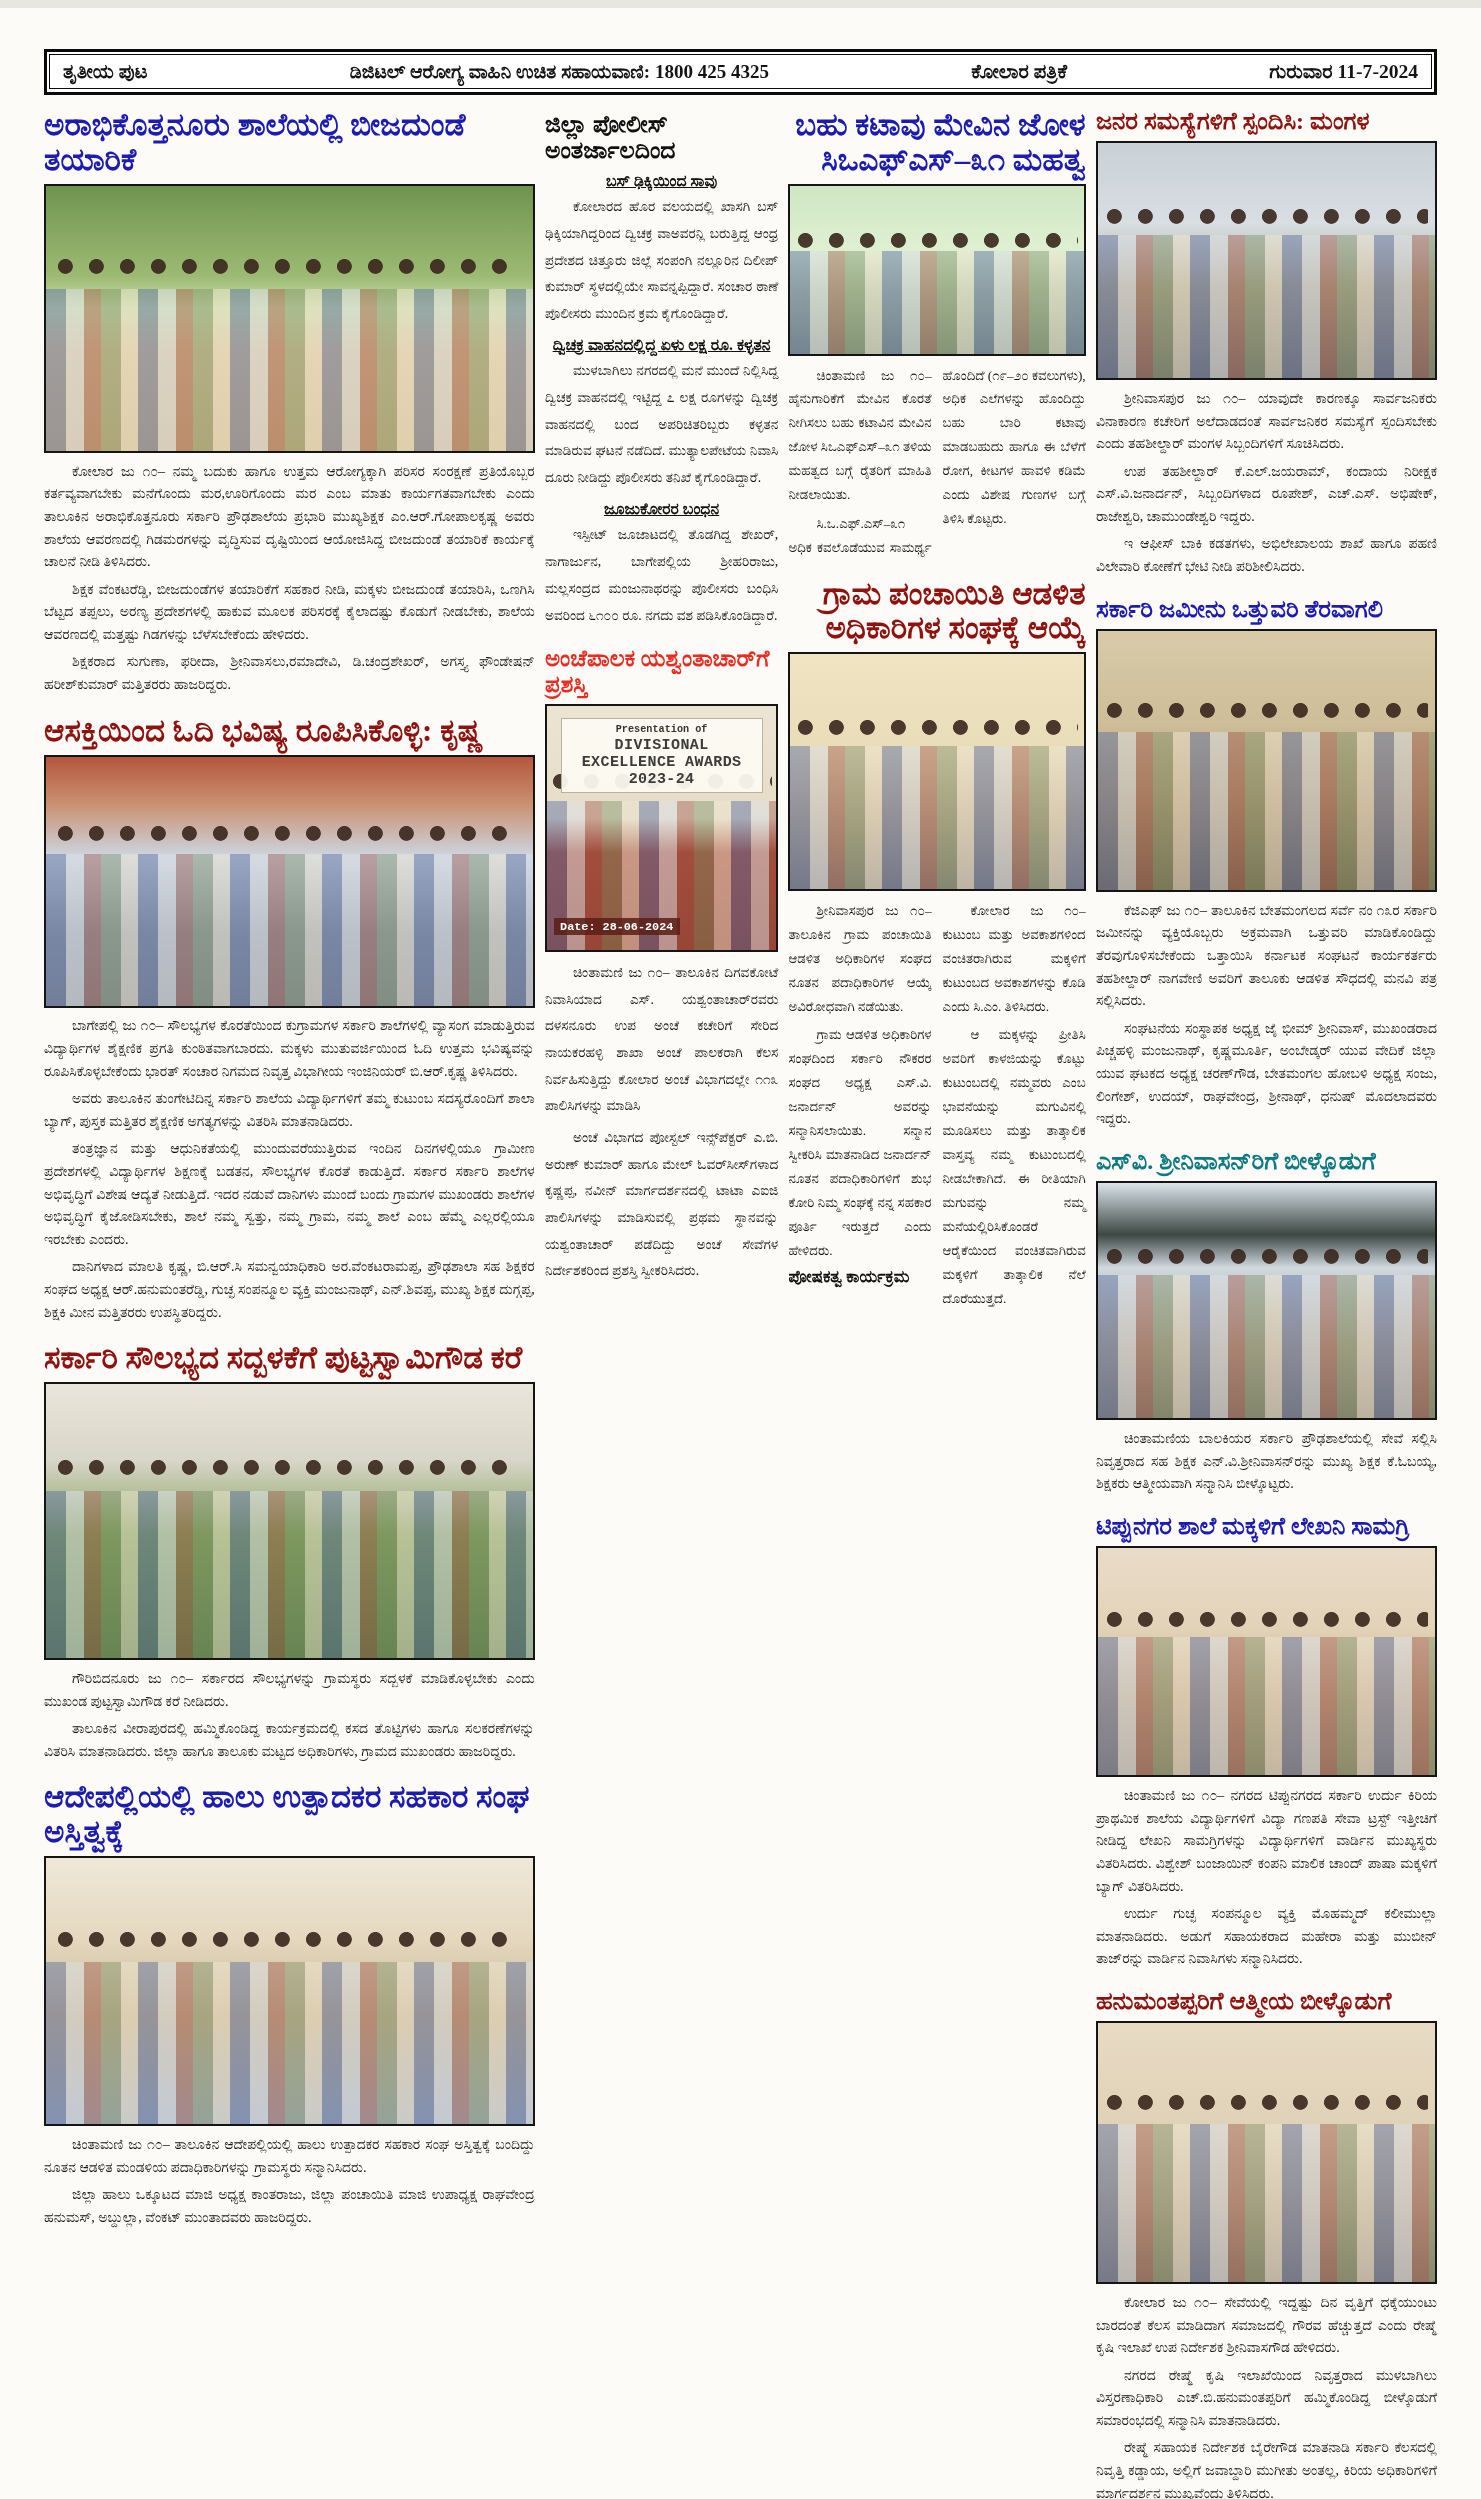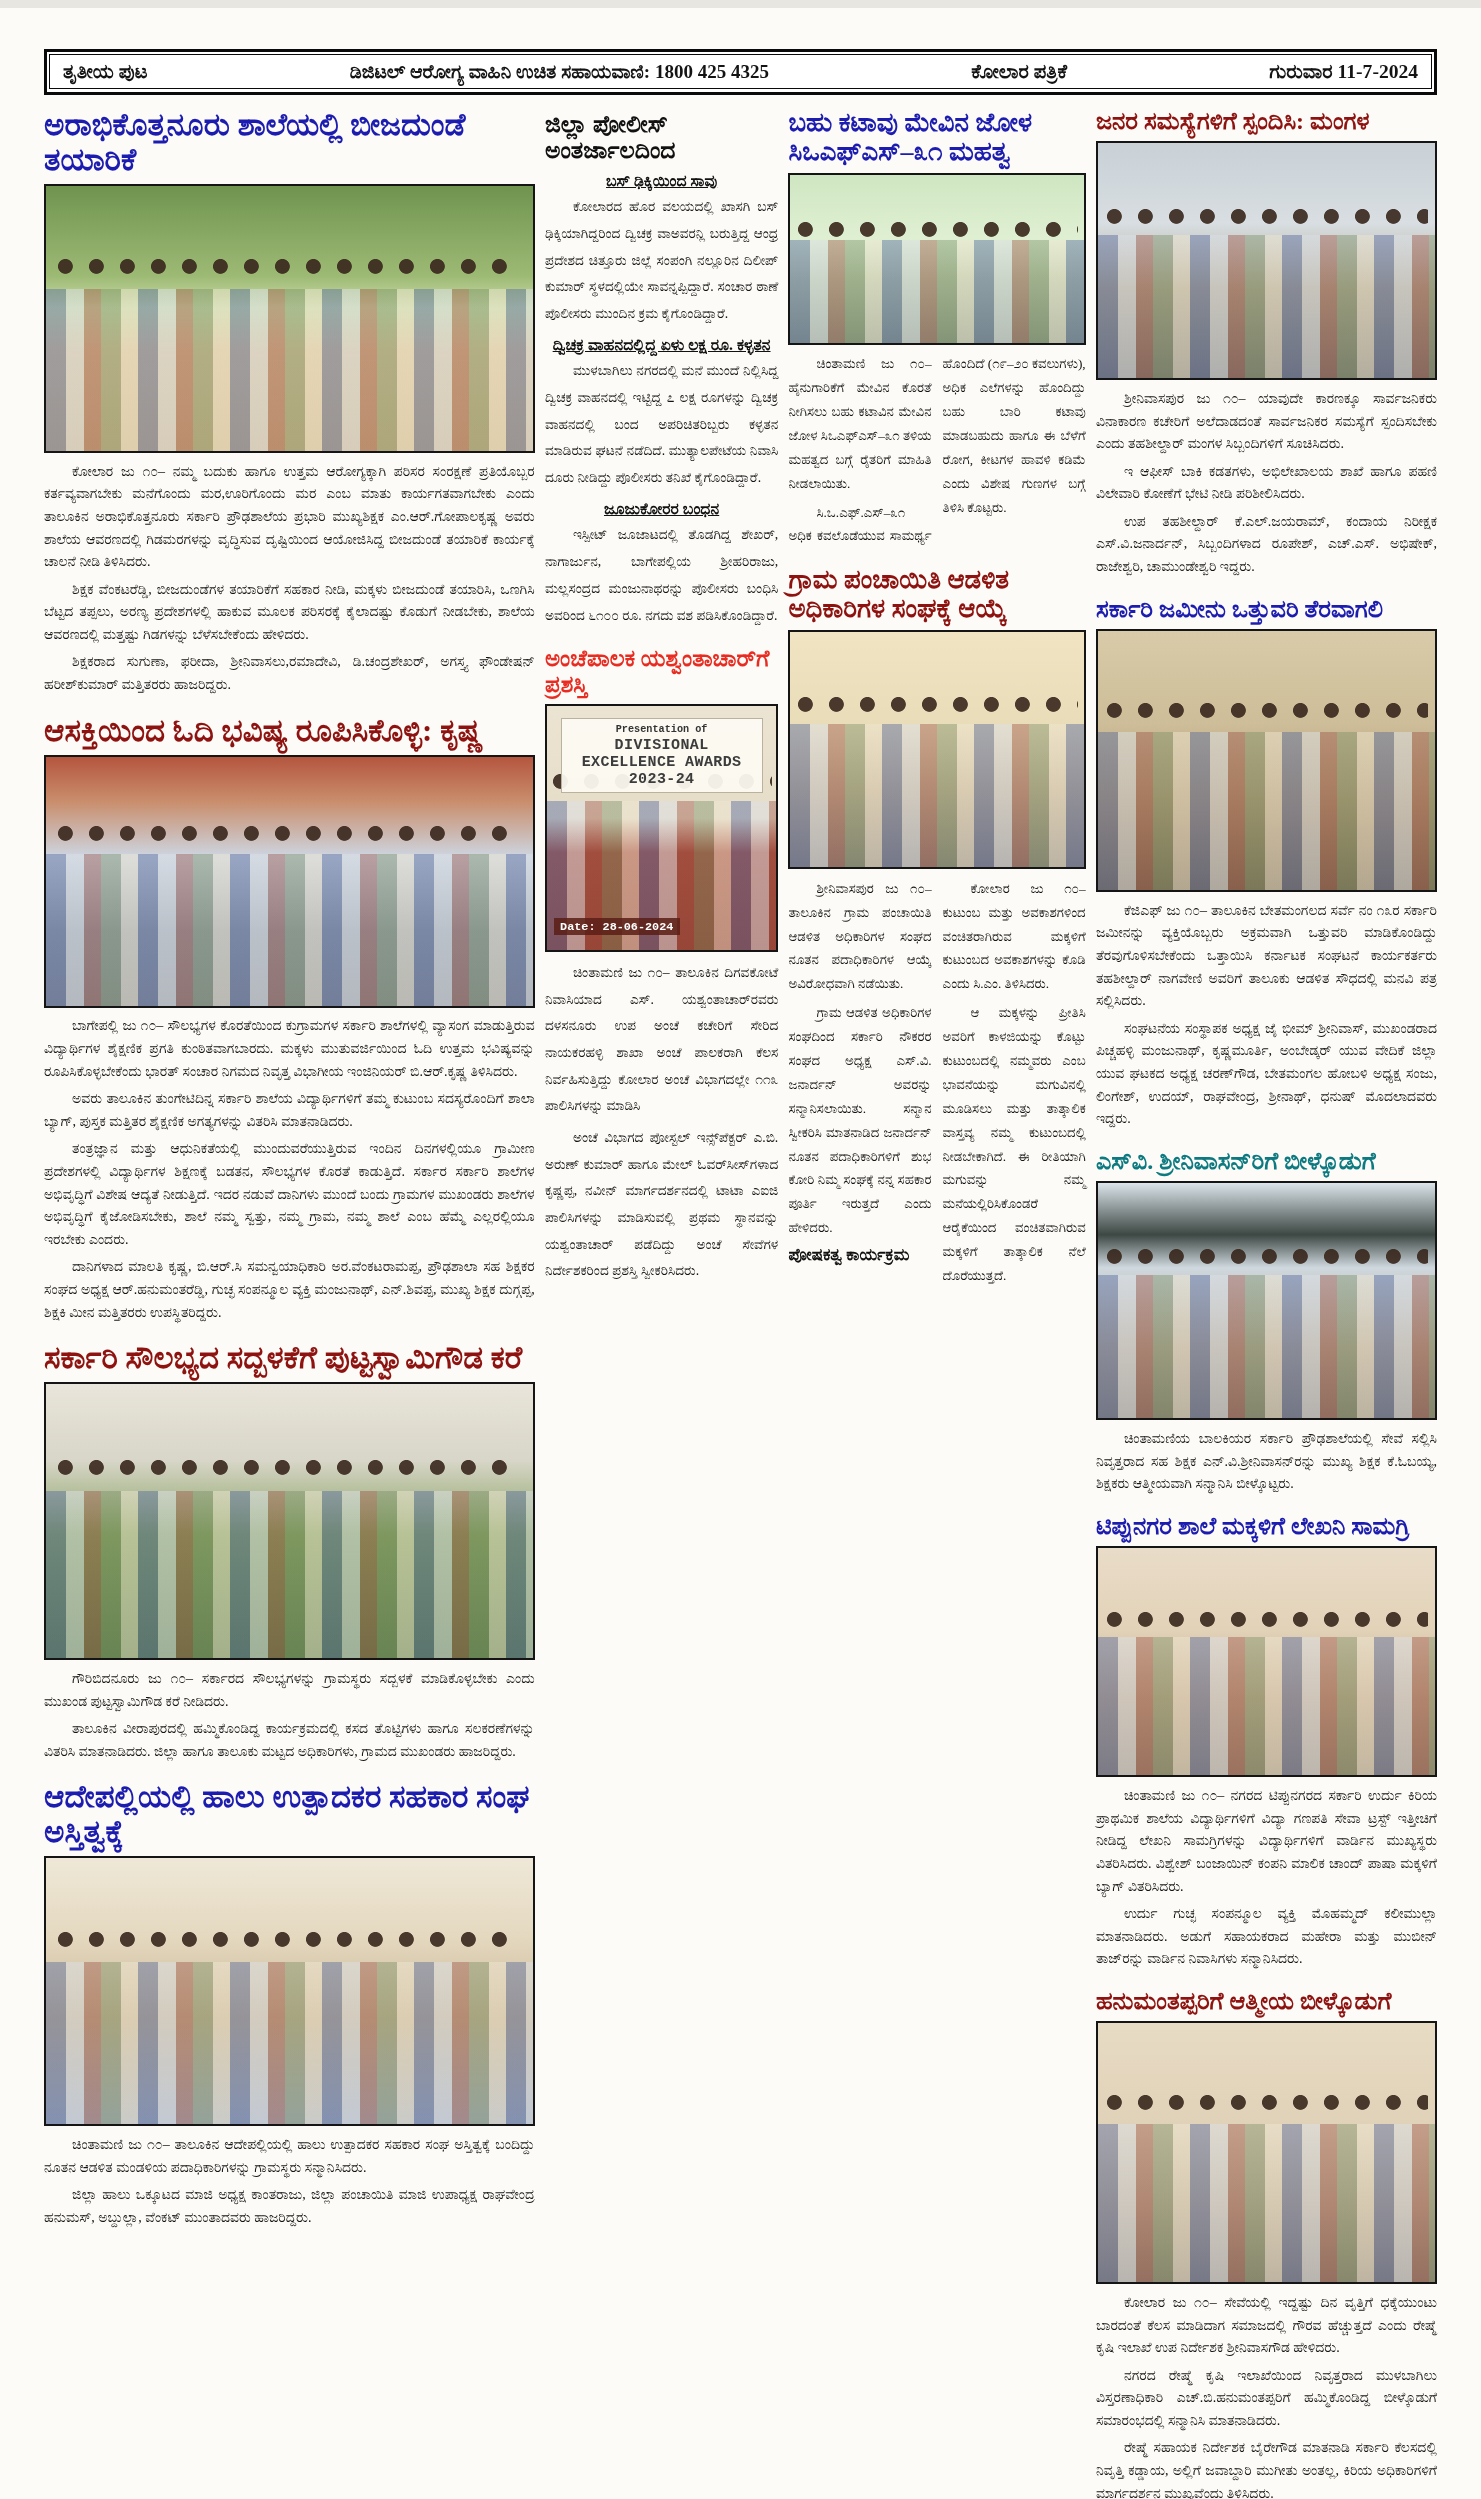--- a/index.html
+++ b/index.html
@@ -10,21 +10,21 @@
   .mh-inner{margin:2.4px;border:1.6px solid #0a0a0a;display:flex;align-items:center;justify-content:space-between;
             padding:5.5px 12.5px;font-weight:bold;font-size:19.6px;white-space:nowrap;}
   .mh-inner .helpline{font-size:19px;}
   
   .content{position:absolute;left:44px;right:44px;top:100px;display:flex;gap:10.2px;}
   .col{display:block;}
   .c1{width:492px;} .c2{width:234px;} .c3{width:298px;} .c4{width:342px;}
   article{margin:0 0 17px 0;}
   .hl{margin:0 0 6.3px 0;font-weight:bold;line-height:1.12;}
   .c1 .hl{font-size:31px;}
-  .c3 .hl{font-size:26px;}
+  .c3 .hl{font-size:31px;text-align:right;}
   .c4 .hl{font-size:24px;}
   .blue{color:#1c1cb0;} .maroon{color:#8e1310;} .red{color:#e92c21;} .teal{color:#0c7a80;}
   p.body{font-size:14px;line-height:1.62;text-align:justify;text-indent:28px;margin:0 0 4.7px 0;}
   .c2 p.body{font-size:13.7px;line-height:1.95;}
   .twocol{column-count:2;column-gap:11px;}
   .twocol p.body{font-size:13.3px;line-height:1.8;}
   
   .c2 .hl-police{font-size:23.5px;text-align:left;color:#111;margin:3.1px 0 1.6px;}
   .subhead{display:block;text-align:center;font-weight:bold;font-size:15.7px;text-decoration:underline;
            margin:7.8px 0 4.7px;color:#111;}
@@ -152,22 +152,22 @@
           <p class="body">ಆ ಮಕ್ಕಳನ್ನು ಪ್ರೀತಿಸಿ ಅವರಿಗೆ ಕಾಳಜಿಯನ್ನು ಕೊಟ್ಟು ಕುಟುಂಬದಲ್ಲಿ ನಮ್ಮವರು ಎಂಬ ಭಾವನೆಯನ್ನು ಮಗುವಿನಲ್ಲಿ ಮೂಡಿಸಲು ಮತ್ತು ತಾತ್ಕಾಲಿಕ ವಾಸ್ತವ್ಯ ನಮ್ಮ ಕುಟುಂಬದಲ್ಲಿ ನೀಡಬೇಕಾಗಿದೆ. ಈ ರೀತಿಯಾಗಿ ಮಗುವನ್ನು ನಮ್ಮ ಮನೆಯಲ್ಲಿರಿಸಿಕೊಂಡರೆ ಆರೈಕೆಯಿಂದ ವಂಚಿತವಾಗಿರುವ ಮಕ್ಕಳಿಗೆ ತಾತ್ಕಾಲಿಕ ನೆಲೆ ದೊರೆಯುತ್ತದೆ.</p>
         </div>
       </article>
     </section>
 
     <section class="col c4">
       <article>
         <h2 class="hl maroon">ಜನರ ಸಮಸ್ಯೆಗಳಿಗೆ ಸ್ಪಂದಿಸಿ: ಮಂಗಳ</h2>
         <div class="photo ph-office" style="height:235px"></div>
         <p class="body">ಶ್ರೀನಿವಾಸಪುರ ಜು ೧೦– ಯಾವುದೇ ಕಾರಣಕ್ಕೂ ಸಾರ್ವಜನಿಕರು ವಿನಾಕಾರಣ ಕಚೇರಿಗೆ ಅಲೆದಾಡದಂತೆ ಸಾರ್ವಜನಿಕರ ಸಮಸ್ಯೆಗೆ ಸ್ಪಂದಿಸಬೇಕು ಎಂದು ತಹಶೀಲ್ದಾರ್ ಮಂಗಳ ಸಿಬ್ಬಂದಿಗಳಿಗೆ ಸೂಚಿಸಿದರು.</p>
+        <p class="body">ಉಪ ತಹಶೀಲ್ದಾರ್ ಕೆ.ಎಲ್.ಜಯರಾಮ್, ಕಂದಾಯ ನಿರೀಕ್ಷಕ ಎಸ್.ವಿ.ಜನಾರ್ದನ್, ಸಿಬ್ಬಂದಿಗಳಾದ ರೂಪೇಶ್, ಎಚ್.ಎಸ್. ಅಭಿಷೇಕ್, ರಾಜೇಶ್ವರಿ, ಚಾಮುಂಡೇಶ್ವರಿ ಇದ್ದರು.</p>
         <p class="body">ಇ ಆಫೀಸ್ ಬಾಕಿ ಕಡತಗಳು, ಅಭಿಲೇಖಾಲಯ ಶಾಖೆ ಹಾಗೂ ಪಹಣಿ ವಿಲೇವಾರಿ ಕೋಣೆಗೆ ಭೇಟಿ ನೀಡಿ ಪರಿಶೀಲಿಸಿದರು.</p>
-        <p class="body">ಉಪ ತಹಶೀಲ್ದಾರ್ ಕೆ.ಎಲ್.ಜಯರಾಮ್, ಕಂದಾಯ ನಿರೀಕ್ಷಕ ಎಸ್.ವಿ.ಜನಾರ್ದನ್, ಸಿಬ್ಬಂದಿಗಳಾದ ರೂಪೇಶ್, ಎಚ್.ಎಸ್. ಅಭಿಷೇಕ್, ರಾಜೇಶ್ವರಿ, ಚಾಮುಂಡೇಶ್ವರಿ ಇದ್ದರು.</p>
       </article>
 
       <article>
         <h2 class="hl blue">ಸರ್ಕಾರಿ ಜಮೀನು ಒತ್ತುವರಿ ತೆರವಾಗಲಿ</h2>
         <div class="photo ph-kgf" style="height:259px"></div>
         <p class="body">ಕೆಜಿಎಫ್ ಜು ೧೦– ತಾಲೂಕಿನ ಬೇತಮಂಗಲದ ಸರ್ವೆ ನಂ ೧೩ರ ಸರ್ಕಾರಿ ಜಮೀನನ್ನು ವ್ಯಕ್ತಿಯೊಬ್ಬರು ಅಕ್ರಮವಾಗಿ ಒತ್ತುವರಿ ಮಾಡಿಕೊಂಡಿದ್ದು ತೆರವುಗೊಳಿಸಬೇಕೆಂದು ಒತ್ತಾಯಿಸಿ ಕರ್ನಾಟಕ ಸಂಘಟನೆ ಕಾರ್ಯಕರ್ತರು ತಹಶೀಲ್ದಾರ್ ನಾಗವೇಣಿ ಅವರಿಗೆ ತಾಲೂಕು ಆಡಳಿತ ಸೌಧದಲ್ಲಿ ಮನವಿ ಪತ್ರ ಸಲ್ಲಿಸಿದರು.</p>
         <p class="body">ಸಂಘಟನೆಯ ಸಂಸ್ಥಾಪಕ ಅಧ್ಯಕ್ಷ ಜೈ ಭೀಮ್ ಶ್ರೀನಿವಾಸ್, ಮುಖಂಡರಾದ ಪಿಚ್ಚಹಳ್ಳಿ ಮಂಜುನಾಥ್, ಕೃಷ್ಣಮೂರ್ತಿ, ಅಂಬೇಡ್ಕರ್ ಯುವ ವೇದಿಕೆ ಜಿಲ್ಲಾ ಯುವ ಘಟಕದ ಅಧ್ಯಕ್ಷ ಚರಣ್‌ಗೌಡ, ಬೇತಮಂಗಲ ಹೋಬಳಿ ಅಧ್ಯಕ್ಷ ಸಂಜು, ಲಿಂಗೇಶ್, ಉದಯ್, ರಾಘವೇಂದ್ರ, ಶ್ರೀನಾಥ್, ಧನುಷ್ ಮೊದಲಾದವರು ಇದ್ದರು.</p>
       </article>
 
       <article>

